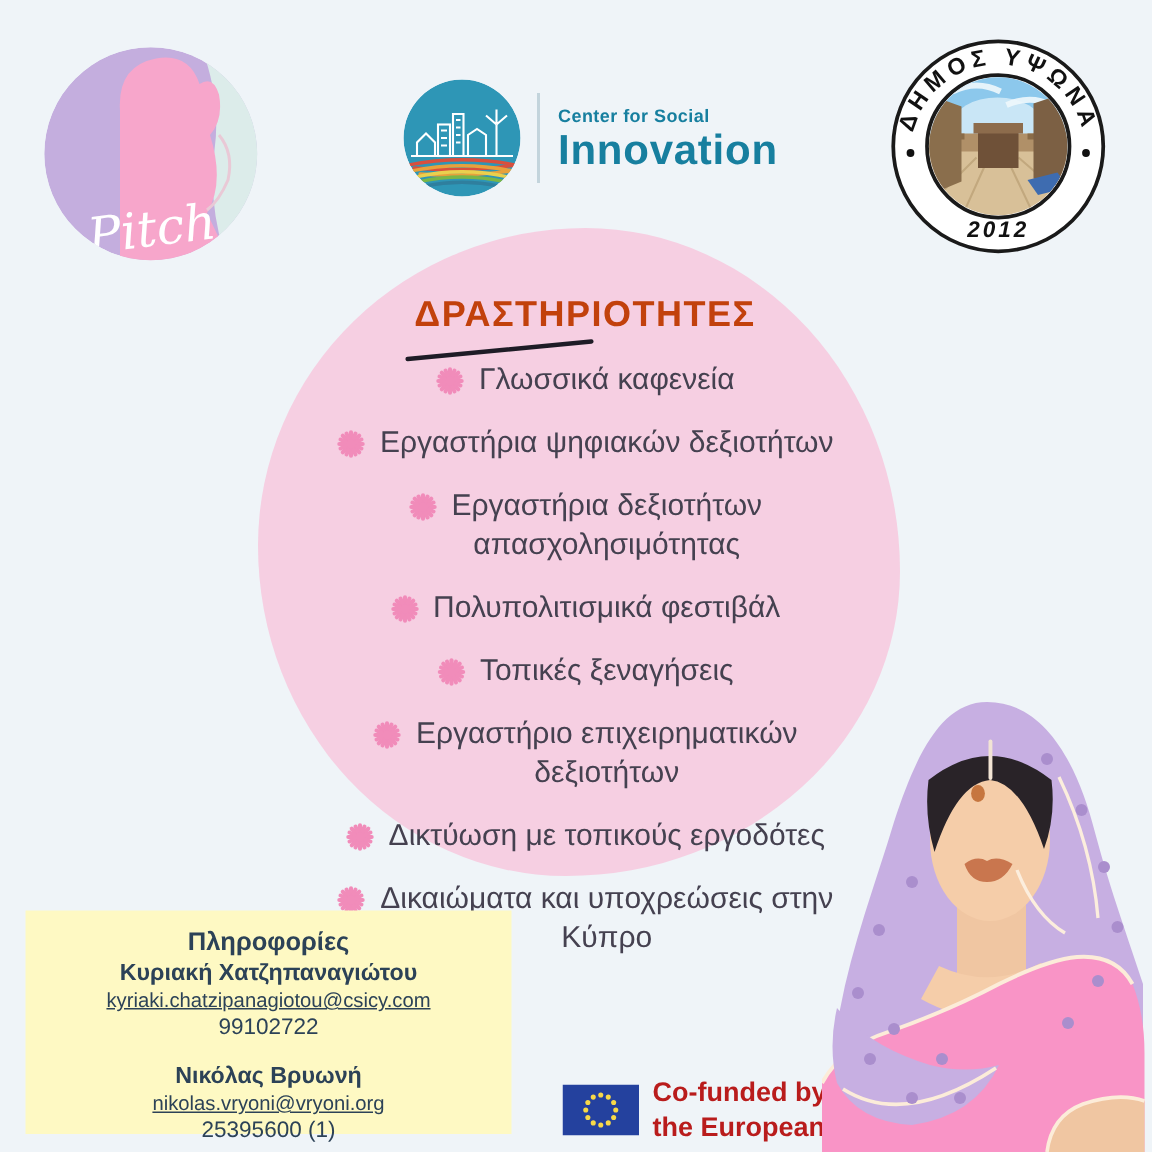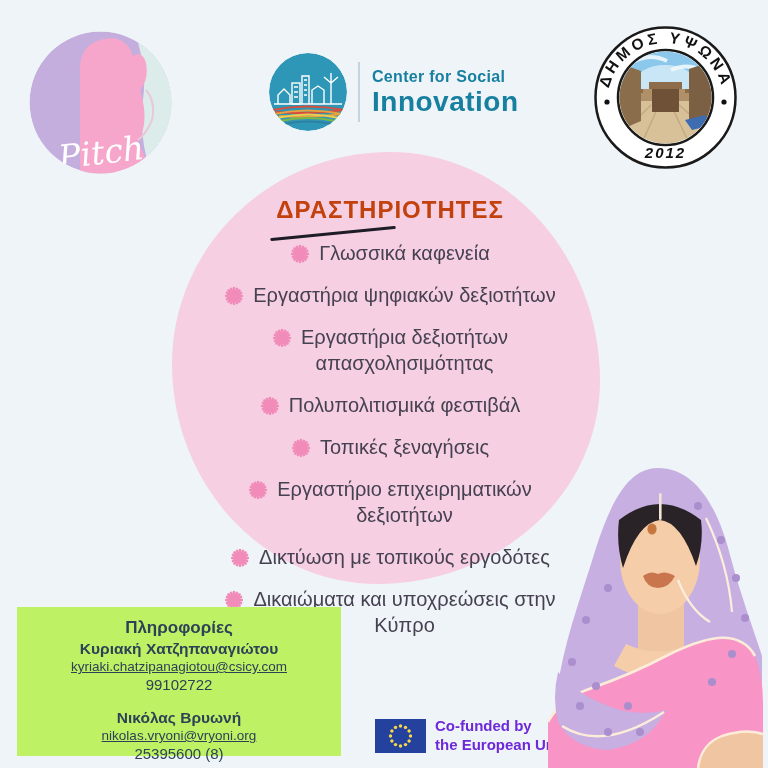--- a/index.html
+++ b/index.html
@@ -9,21 +9,21 @@
     background:#eff4f8;
   }
   .canvas{position:relative;width:768px;height:768px;background:#eff4f8;}
 
   
   .pitch-logo{position:absolute;left:28px;top:30px;width:145px;height:145px;}
   .csi-logo{position:absolute;left:268px;top:52px;display:flex;align-items:center;}
   .csi-circle{width:80px;height:80px;}
   .csi-divider{width:2px;height:60px;background:#c3d4dc;margin:0 12px 0 10px;}
   .csi-text{color:#177f9f;line-height:1;}
-  .csi-line1{font-size:16px;font-weight:bold;letter-spacing:.3px;margin-bottom:3px;}
+  .csi-line1{font-size:12px;font-weight:bold;letter-spacing:.3px;margin-bottom:3px;}
   .csi-line2{font-size:28px;font-weight:bold;letter-spacing:.5px;}
   .seal{position:absolute;left:593px;top:25px;width:145px;height:145px;}
 
   
   .blob{
     position:absolute;left:172px;top:152px;width:428px;height:432px;
     background:#f6cfe2;
     border-radius:51% 49% 52% 48% / 49% 53% 47% 51%;
   }
   .activities{position:absolute;left:150px;top:196px;width:480px;text-align:center;}
@@ -42,33 +42,33 @@
   }
   .act-text{
     font-size:20px;line-height:26px;color:#454150;
     white-space:pre-line;margin-left:9px;
   }
   .flower{flex:0 0 auto;margin-top:4px;}
 
   
   .contact-box{
     position:absolute;left:17px;top:607px;width:324px;height:149px;
-    background:#bef264;text-align:center;color:#2c4257;
+    background:#fef9c3;text-align:center;color:#2c4257;
     padding-top:11px;box-sizing:border-box;
   }
   .contact-heading{font-size:17px;font-weight:bold;margin-bottom:1px;}
   .person-name{font-size:15.5px;font-weight:bold;line-height:19px;}
   .person-email{font-size:13.5px;line-height:18px;color:#2c4257;display:block;}
   .person-phone{font-size:15px;line-height:18px;}
   .person+.person{margin-top:14px;}
 
   
   .eu{position:absolute;left:375px;top:717px;display:flex;align-items:center;}
   .eu-flag{width:51px;height:34px;display:block;}
-  .eu-text{margin-left:9px;color:#6d28d9;font-size:15px;font-weight:bold;line-height:1.25;}
+  .eu-text{margin-left:9px;color:#b91c1c;font-size:18px;font-weight:bold;line-height:1.25;}
 
   
   .woman{position:absolute;left:548px;top:460px;width:220px;height:308px;}
 </style>
 </head>
 <body>
 
 <div class="canvas">
 
   <svg class="pitch-logo" viewBox="0 0 145 145">
@@ -299,21 +299,21 @@
     <div class="contact-heading">Πληροφορίες</div>
     <div id="people">
         <div class="person">
           <div class="person-name">Κυριακή Χατζηπαναγιώτου</div>
           <a class="person-email" href="#">kyriaki.chatzipanagiotou@csicy.com</a>
           <div class="person-phone">99102722</div>
         </div>
         <div class="person">
           <div class="person-name">Νικόλας Βρυωνή</div>
           <a class="person-email" href="#">nikolas.vryoni@vryoni.org</a>
-          <div class="person-phone">25395600 (8)</div>
+          <div class="person-phone">25395600 (1)</div>
         </div>
       </div>
   </div>
 
   <div class="eu">
     <svg class="eu-flag" viewBox="0 0 51 34">
       <rect width="51" height="34" fill="#24419e"></rect>
       <g fill="#f8d948">
         <circle cx="25.5" cy="7" r="1.7"></circle>
           <circle cx="25.5" cy="27" r="1.7"></circle>

